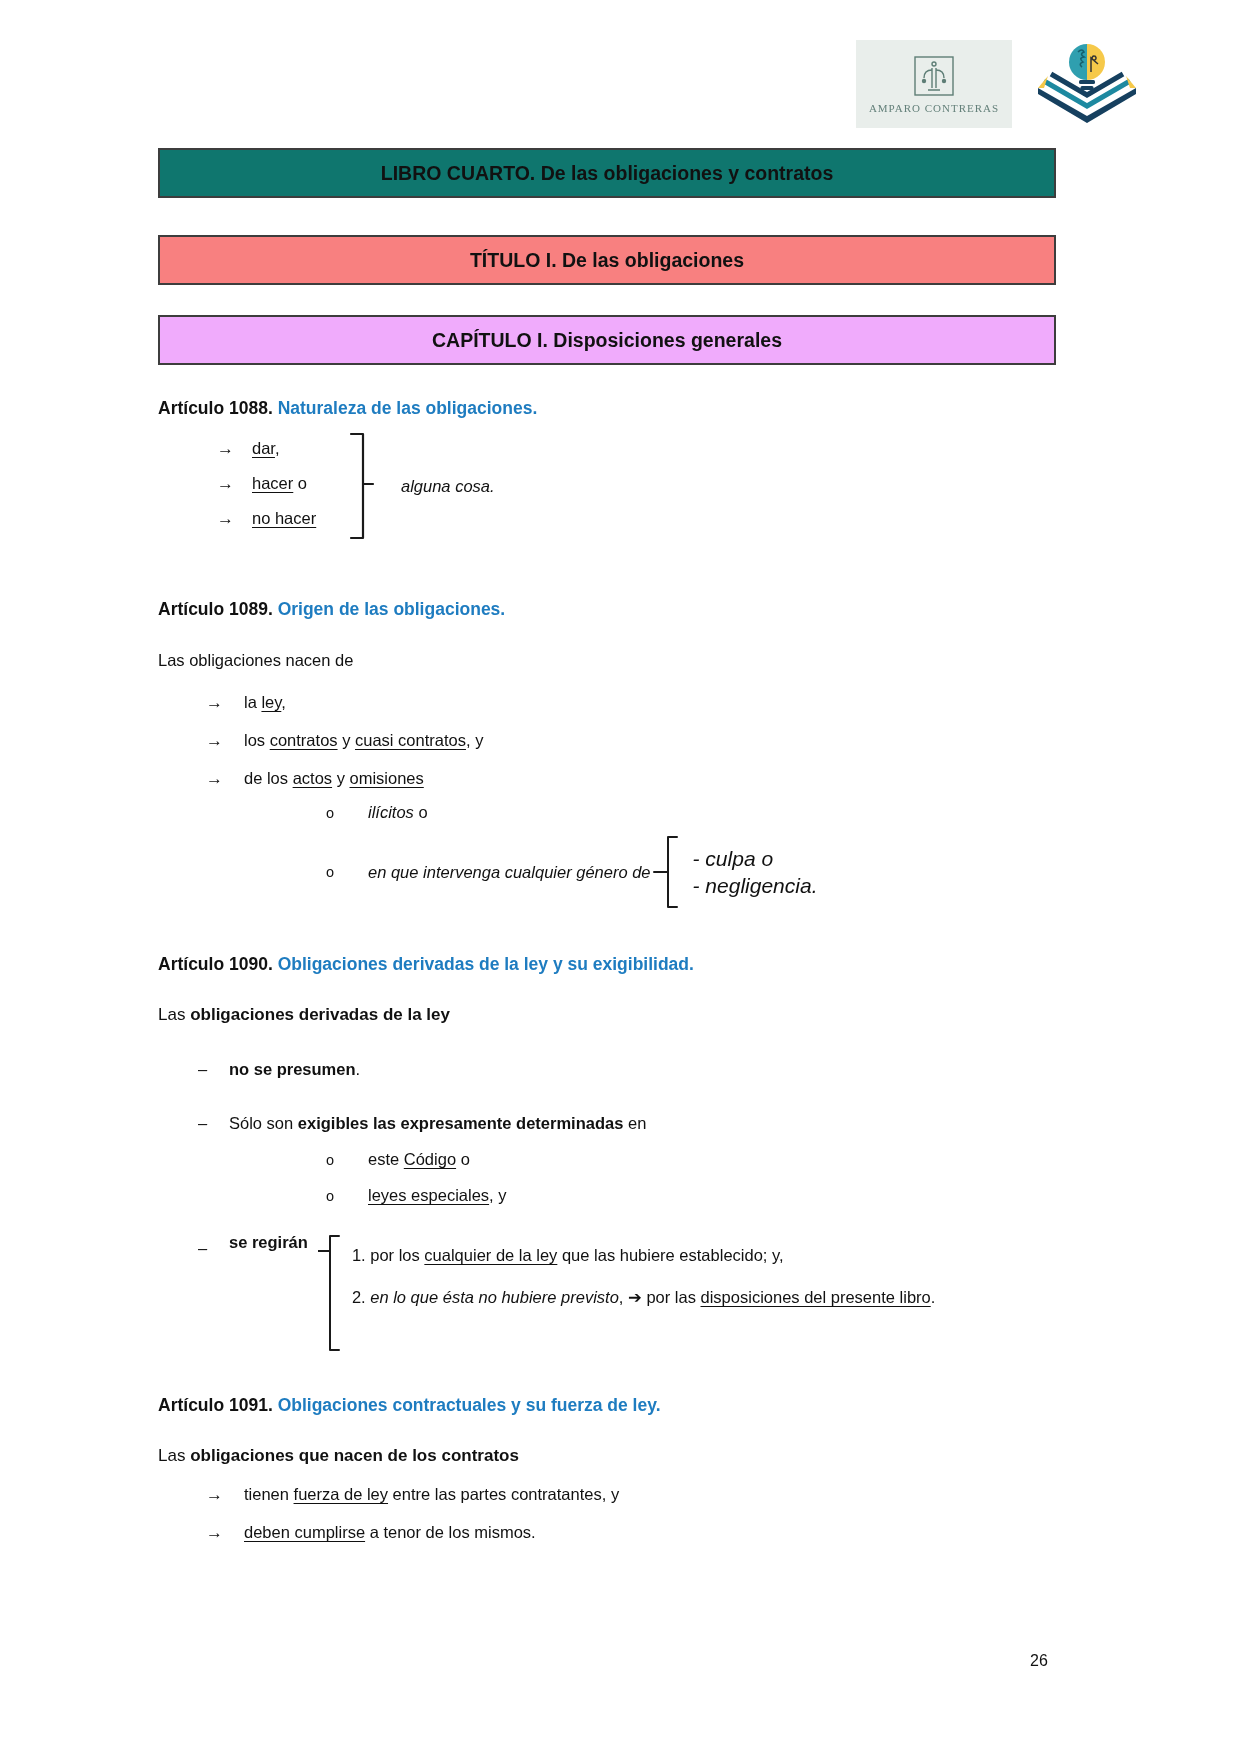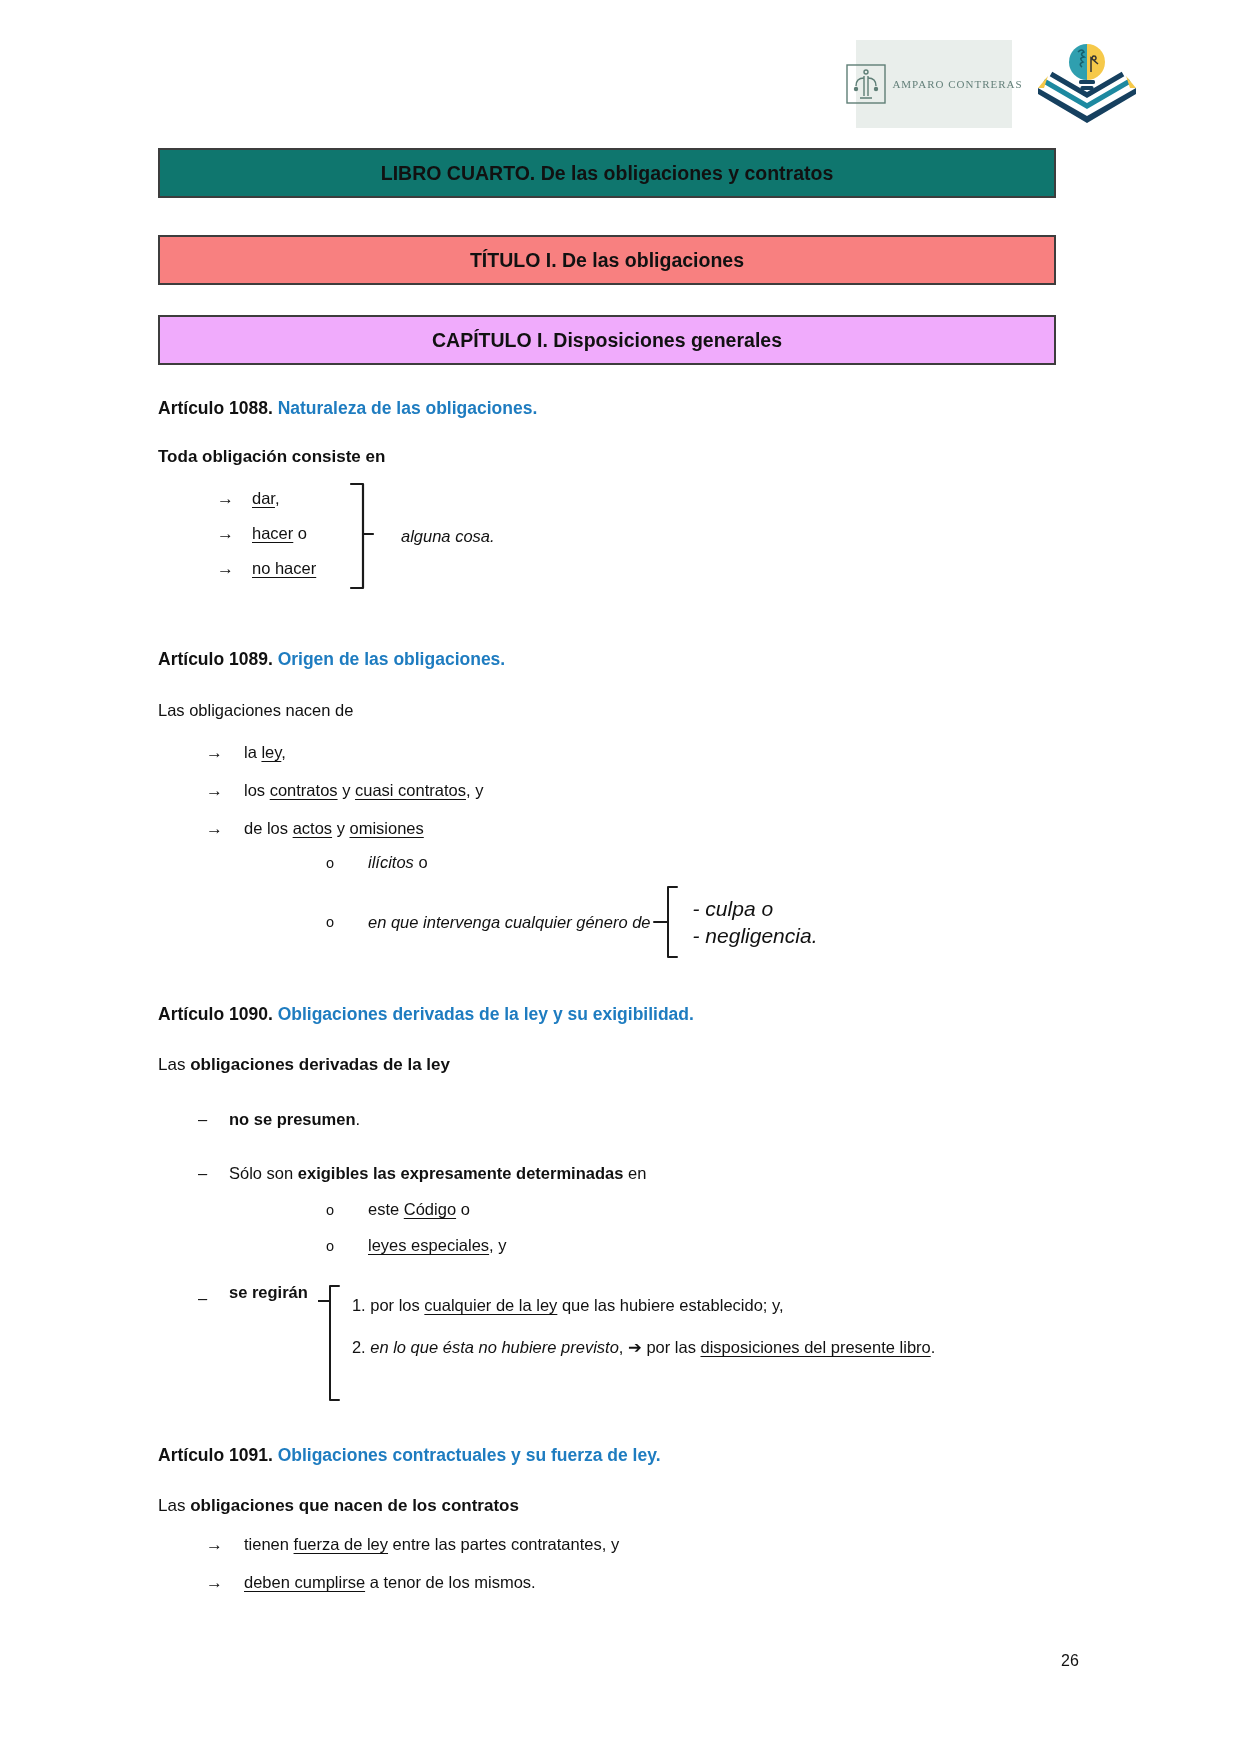--- a/index.html
+++ b/index.html
@@ -4,21 +4,21 @@
 <style>
   html,body{margin:0;padding:0;}
   body{
     width:1240px;height:1755px;position:relative;background:#ffffff;
     font-family:"Liberation Sans", sans-serif;color:#111;
     overflow:hidden;
   }
   
   .brand-box{
     position:absolute;left:856px;top:40px;width:156px;height:88px;
-    background:#e9eeeb;display:flex;align-items:center;
+    background:#e9eeeb;display:flex;flex-direction:column;align-items:center;
     justify-content:center;gap:5px;
   }
   .brand-text{
     font-family:"Liberation Serif", serif;font-size:11px;letter-spacing:1px;
     color:#64807a;white-space:nowrap;
   }
   .logo2{position:absolute;left:1028px;top:36px;width:118px;height:98px;}
   
   .doc{position:absolute;left:158px;top:148px;width:898px;}
   .banner{
@@ -50,21 +50,21 @@
   
   .g1089{display:flex;align-items:center;margin-top:10px;padding-left:168px;}
   .g1089 .m-sub{flex:0 0 42px;font-size:14.5px;}
   .g1089-items{font-size:21px;line-height:27px;margin-left:6px;}
   
   .g1090{display:flex;align-items:flex-start;margin-top:26px;padding-left:40px;}
   .g1090 .m-dash{flex:0 0 31px;margin-top:6px;}
   .g1090-label{font-size:16.5px;margin-right:10px;white-space:nowrap;}
   .g1090-lines{width:592px;margin-left:4px;}
   .g1090-lines .l1{margin-top:10px;margin-bottom:18px;}
-  .pagenum{position:absolute;left:1061px;top:1652px;font-size:16px;color:#111;}
+  .pagenum{position:absolute;left:1030px;top:1652px;font-size:16px;color:#111;}
   svg{display:block;}
 </style>
 </head>
 <body>
 
 <div class="brand-box">
   <span>
     <svg width="42" height="42" viewBox="0 0 42 42" fill="none" stroke="#5e7e76" stroke-width="1.4">
       <rect x="2" y="2" width="38" height="38"></rect>
       <circle cx="21" cy="9" r="2"></circle>
@@ -105,21 +105,20 @@
     <span>TÍTULO I. De las obligaciones</span>
   </div>
   <div class="banner b-green">
     <span>CAPÍTULO I. Disposiciones generales</span>
   </div>
 
   <p class="art-h" style="margin-top:33px;">
     <span>Artículo 1088.</span><span class="art-blue"> Naturaleza de las obligaciones.</span>
   </p>
 
-  <p class="t b" style="margin:26px 0 0 0;font-size:17px;">Toda obligación consiste en</p>
 
   <div class="g1088">
     <div class="g1088-left">
       <div class="row">
         <span class="m-arrow">→</span>
         <span class="t"><span class="u">dar</span><span>,</span></span>
       </div>
       <div class="row">
         <span class="m-arrow">→</span>
         <span class="t"><span class="u">hacer</span><span> o</span></span>

